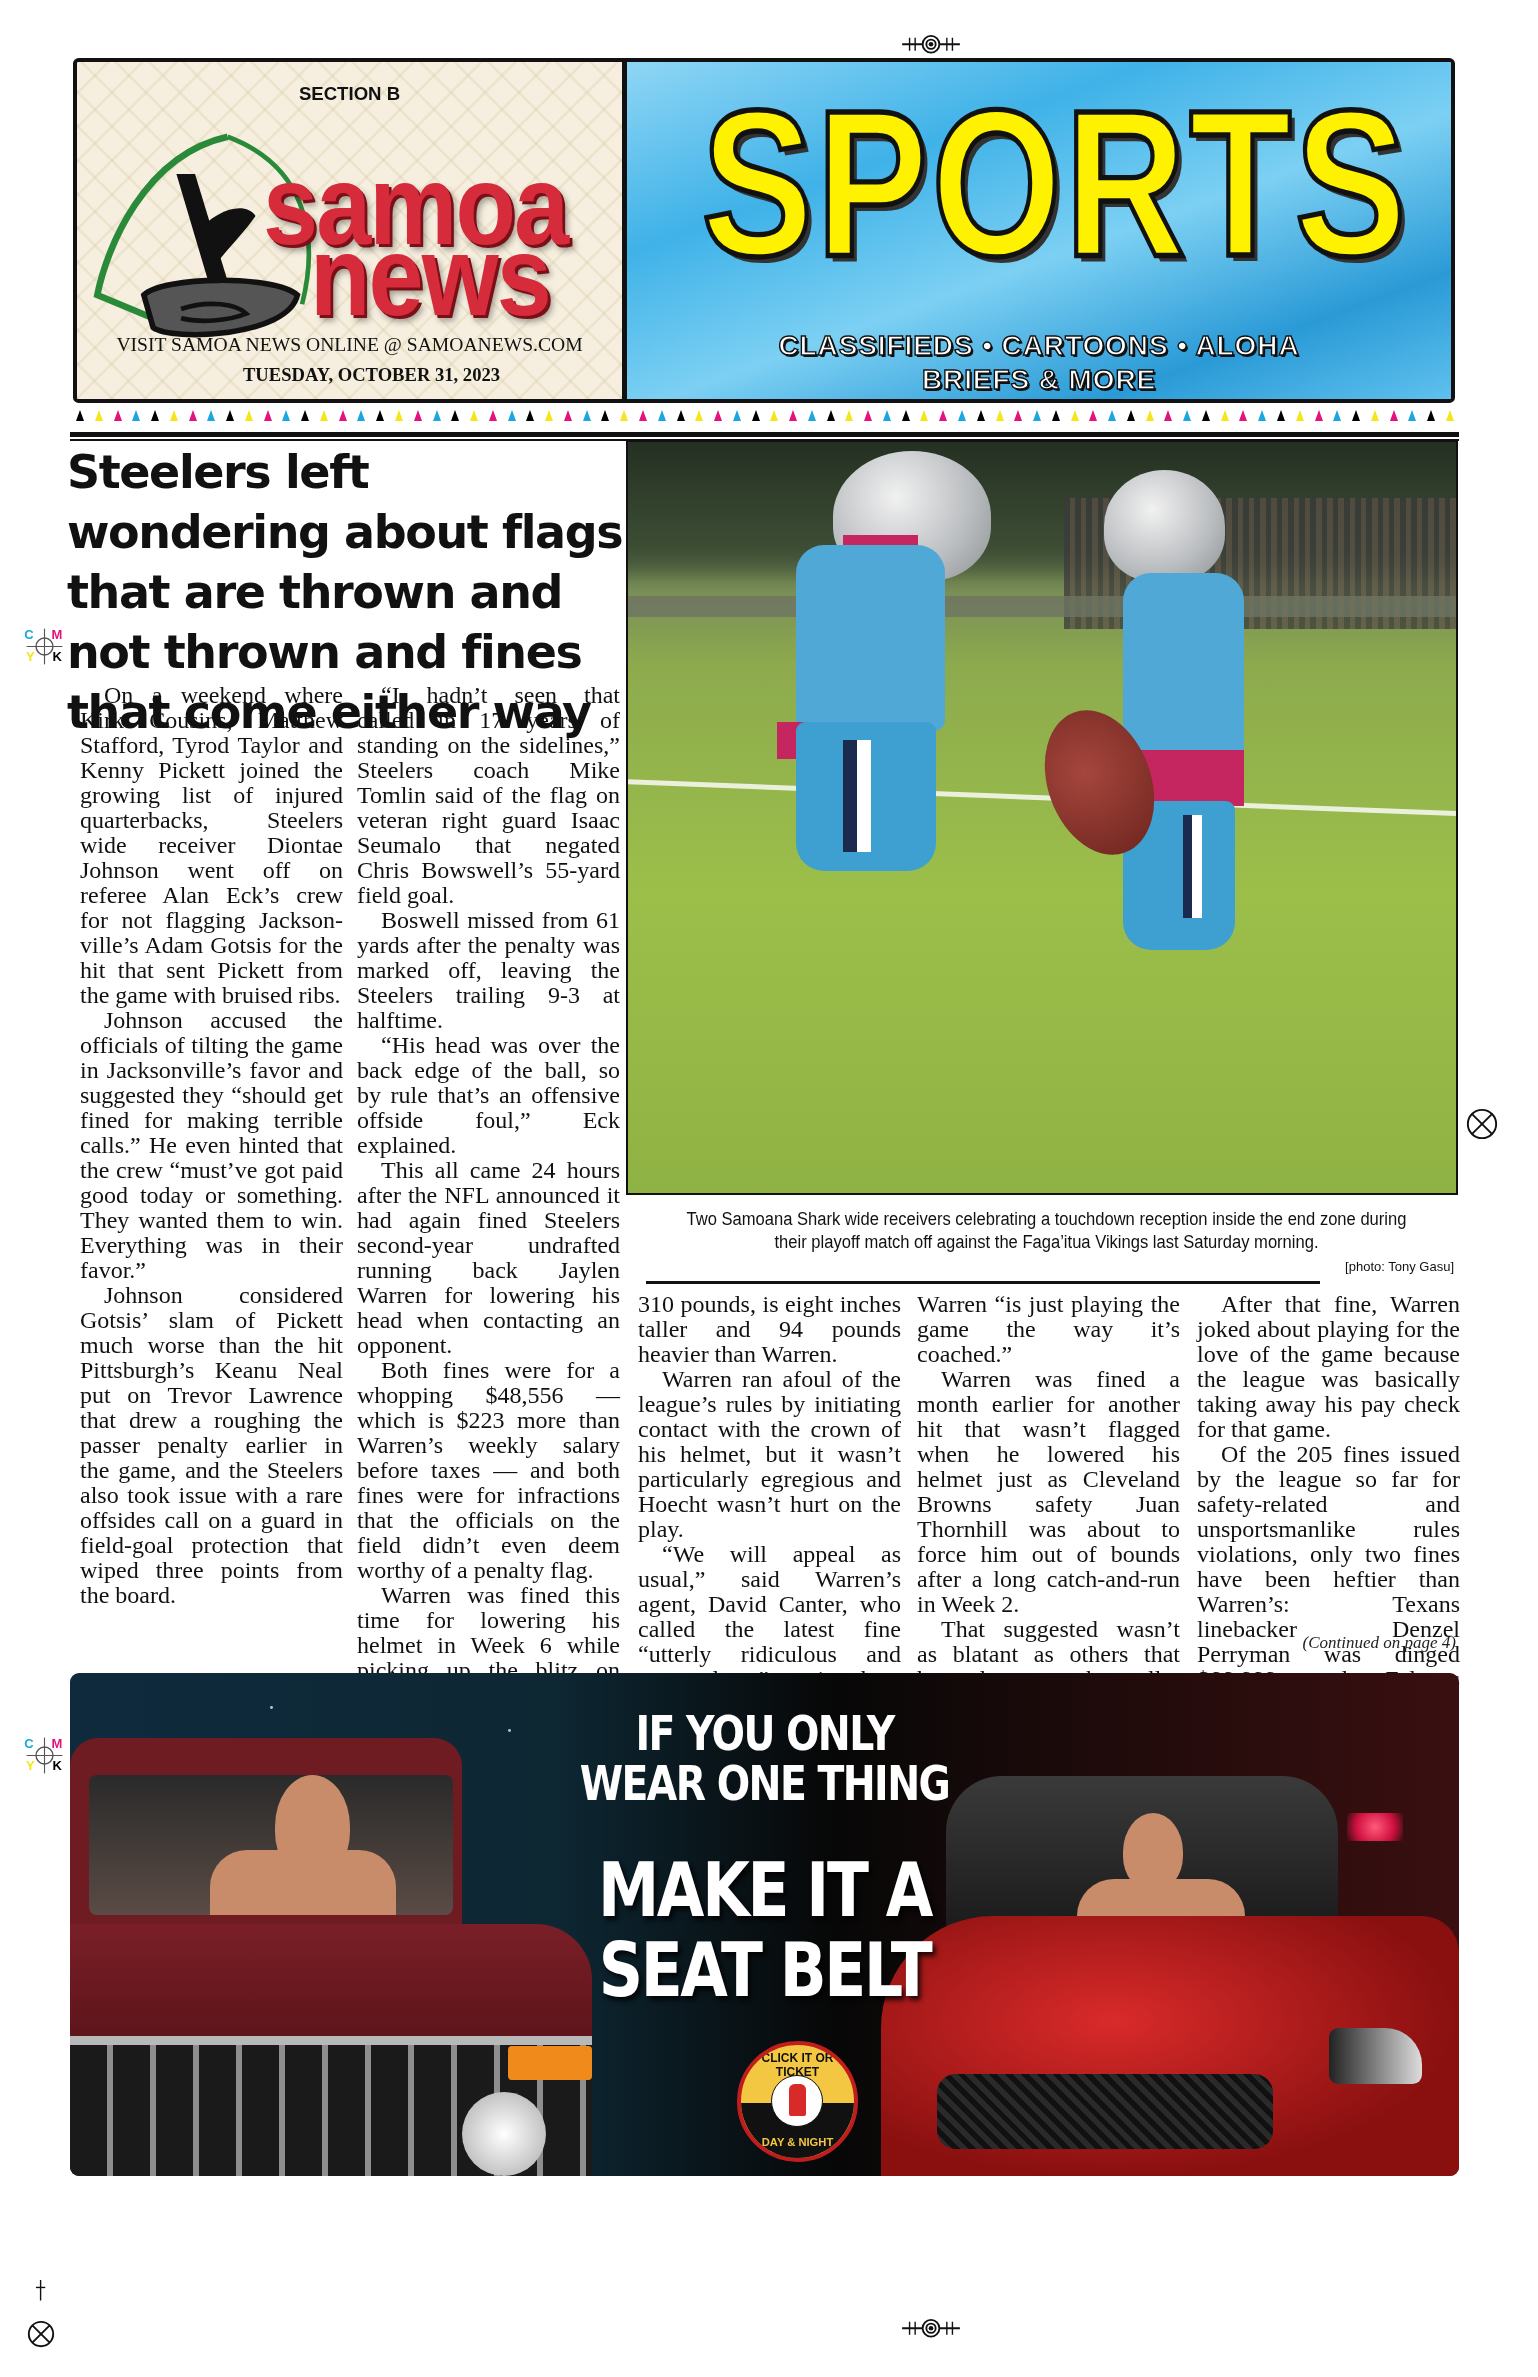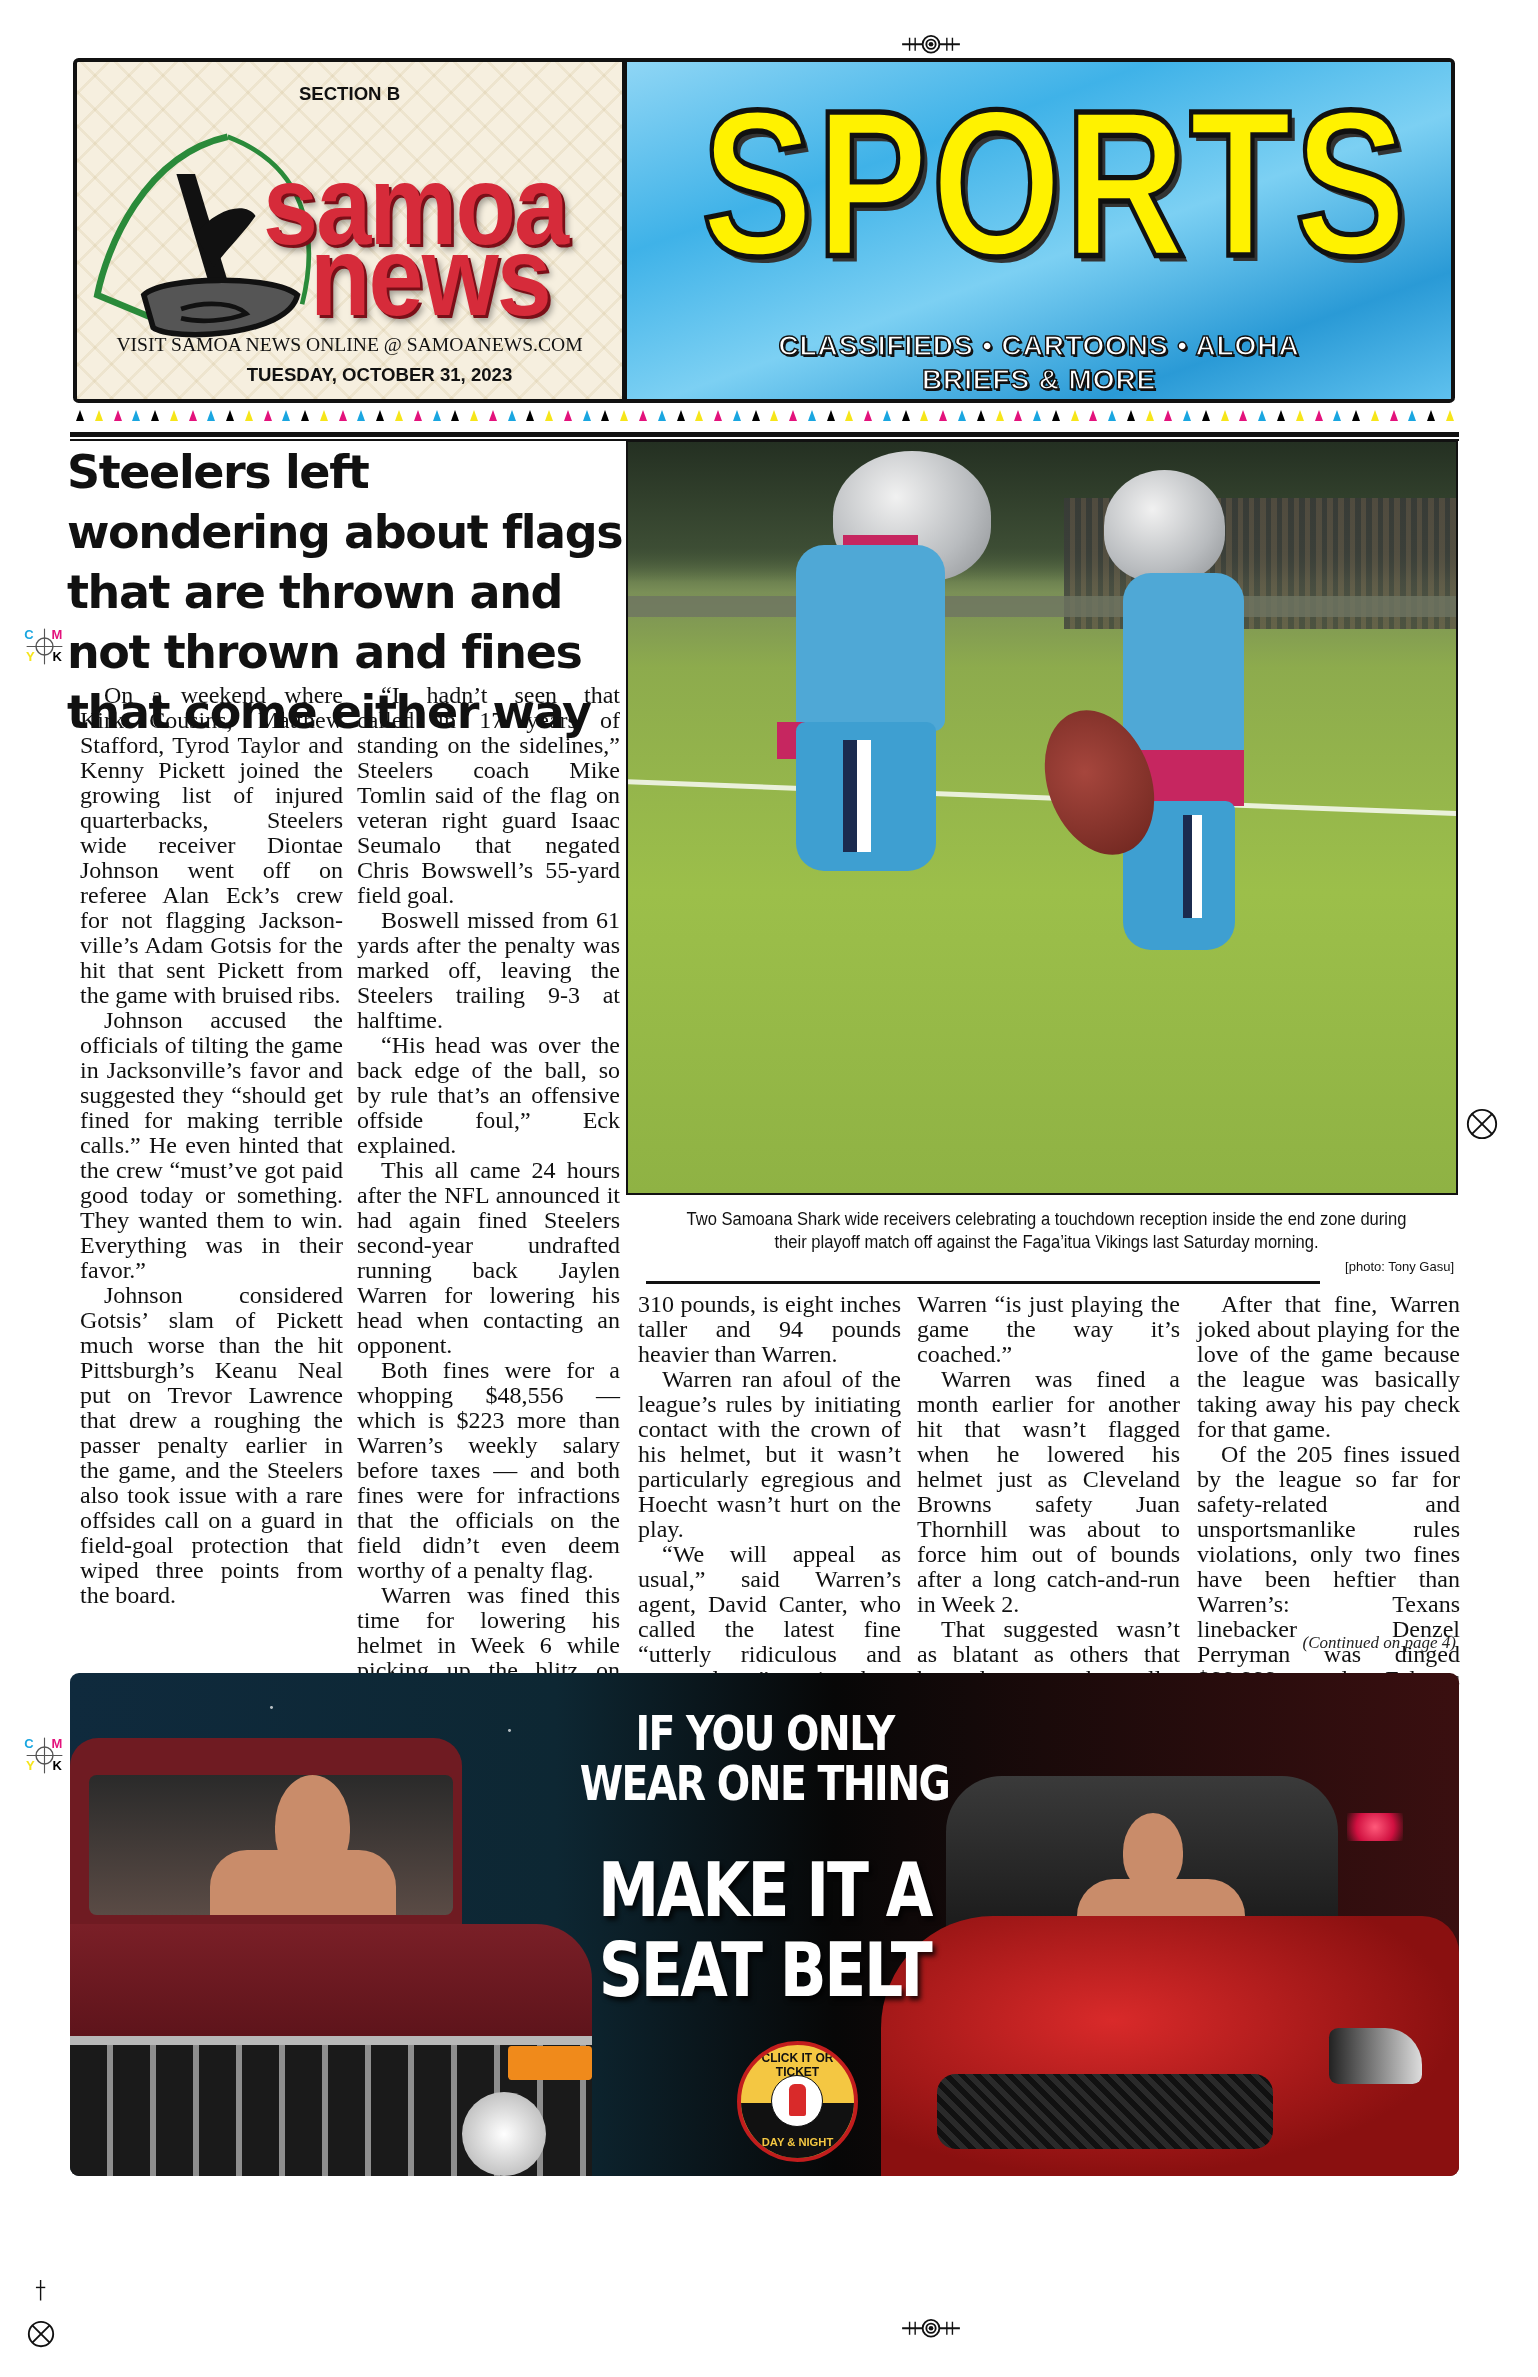--- a/index.html
+++ b/index.html
@@ -31,21 +31,21 @@
       repeating-linear-gradient(-45deg, rgba(200,180,130,0.18) 0 2.8px, transparent 2.8px 24px),
       #f6efdf; }
   .mast-divider { position: absolute; left: 545px; top: 0; width: 4.7px; height: 100%; background: #111; }
   .section-label { position: absolute; left: 0; width: 545px; top: 20.5px; text-align: center; font-family: "Liberation Sans", sans-serif; font-weight: bold; font-size: 18.6px; }
   .logo-icon { position: absolute; left: 11.2px; top: 56px; width: 242px; height: 233px; }
   .logo-word { position: absolute; font-family: "Liberation Sans", sans-serif; font-weight: bold; color: #d62b3a;
     text-shadow: 2.8px 2.8px 0 #7a0f18, 4.7px 4.7px 5.6px rgba(0,0,0,0.35); letter-spacing: -1.9px; transform: scaleY(1.15); }
   .logo-samoa { left: 186px; top: 86px; font-size: 99px; }
   .logo-news { left: 233px; top: 157px; font-size: 99px; }
   .visit-line { position: absolute; left: 0; width: 545px; top: 272px; text-align: center; font-family: "Liberation Serif", serif; font-size: 19.6px; }
-  .date-line { position: absolute; left: 8px; width: 545px; top: 302px; text-align: center; font-family: Liberation Sans, sans-serif; font-weight: bold; font-size: 18.6px; padding-left: 44px; }
+  .date-line { position: absolute; left: 0; width: 545px; top: 302px; text-align: center; font-family: Liberation Serif, serif; font-weight: bold; font-size: 18.6px; padding-left: 44px; }
 
   .mast-right { position: absolute; left: 550px; top: 0; right: 0; height: 100%;
     background: linear-gradient(160deg, #8fd6f5 0%, #3fb2e8 30%, #7cd0f3 55%, #2a9ad6 80%, #5fc1ee 100%); }
   .sports-word { position: absolute; left: 37px; right: 37px; top: 17px; text-align: center;
     font-family: "Liberation Sans", sans-serif; font-weight: bold; font-size: 186px; line-height: 186px; color: #fff200;
     letter-spacing: 3.7px; transform: scaleX(0.9) scaleY(1.12); transform-origin: center top;
     -webkit-text-stroke: 4.7px #111; text-shadow: 5.6px 5.6px 0 #333; }
   .sub-line { position: absolute; left: 0; right: 0; text-align: center; font-family: "Liberation Sans", sans-serif; font-weight: bold;
     font-size: 28px; color: #fff; -webkit-text-stroke: 1.4px #111; text-shadow: 1.9px 1.9px 0 #111; letter-spacing: 0.9px; }
   .sub-1 { top: 268px; }

